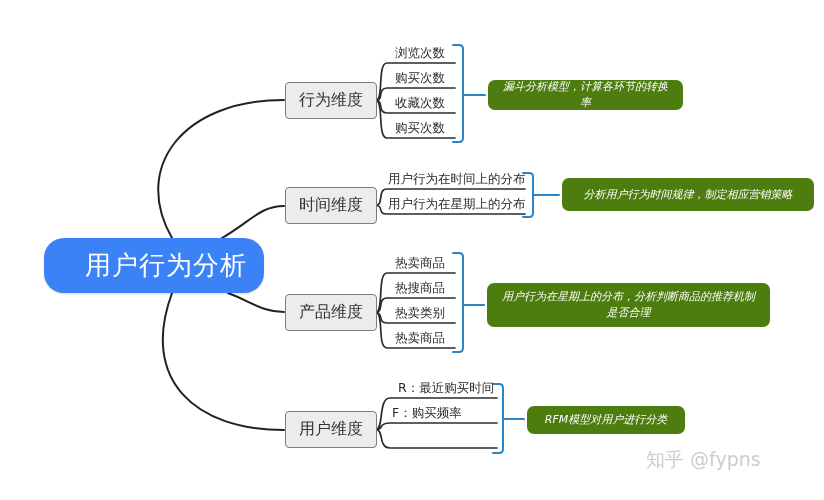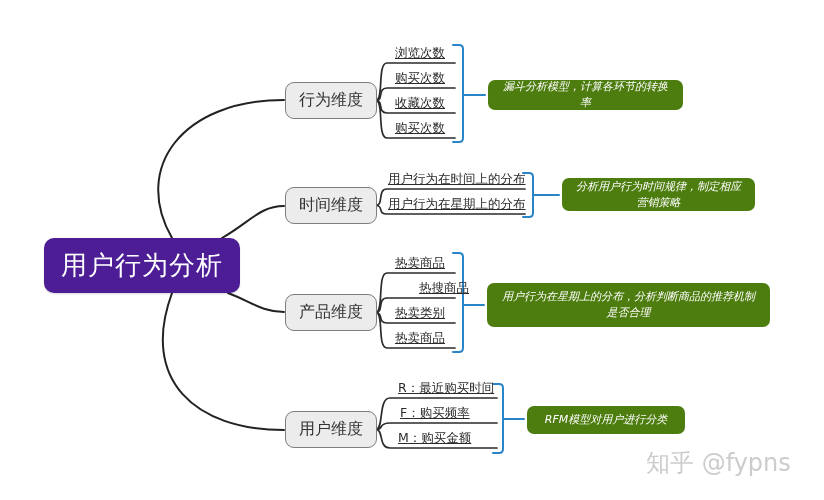--- a/index.html
+++ b/index.html
@@ -3,46 +3,46 @@
 <meta charset="utf-8">
 <style>
   html,body{margin:0;padding:0;background:#fff;}
   #canvas{
     position:relative;width:824px;height:500px;background:#ffffff;
     font-family:"DejaVu Sans","Liberation Sans",sans-serif;overflow:hidden;
   }
   #wires{position:absolute;left:0;top:0;}
   .root-topic{
     position:absolute;left:44px;top:238px;width:196px;height:55px;
-    background:#4c1d95;border-radius:10px;color:#ffffff;
+    background:#3b82f6;border-radius:20px;color:#ffffff;
     display:flex;align-items:center;justify-content:center;
     font-size:26px;letter-spacing:1px;cursor:pointer;
     box-shadow:0 1px 2px rgba(0,0,0,.15);
+    padding-left:24px;
   }
   .branch-topic{
     position:absolute;left:285px;width:92px;height:37px;
-    background:#ececec;border:1.6px solid #7d7d7d;border-radius:9px;
+    background:#ececec;border:1.6px solid #7d7d7d;border-radius:4px;
     color:#333;display:flex;align-items:center;justify-content:center;
     font-size:16px;box-sizing:border-box;cursor:pointer;
   }
   .leaf-topic{
     position:absolute;height:19px;line-height:19px;
     font-size:12.5px;color:#2b2b2b;text-align:center;cursor:pointer;
     white-space:nowrap;
-    text-decoration:underline;
   }
   .leaf-topic.left{text-align:left;padding-left:8px;box-sizing:border-box;}
   .note-callout{
     position:absolute;background:#4d7c0f;border-radius:7px;color:#ffffff;
     display:flex;align-items:center;justify-content:center;text-align:center;
     font-size:11px;font-style:italic;line-height:1.45;
     padding:2px 10px;box-sizing:border-box;cursor:pointer;
   }
   .watermark{
-    position:absolute;left:646px;top:447px;font-size:24px;color:#cccccc;
+    position:absolute;left:646px;top:447px;font-size:19px;color:#cccccc;
     text-shadow:1px 1px 0 #ffffff;white-space:nowrap;
   }
 </style>
 </head>
 <body>
 
 <div id="canvas">
 
   <svg id="wires" width="824" height="500" viewBox="0 0 824 500">
 
@@ -89,30 +89,29 @@
 
   <div class="leaf-topic" style="left:384px;top:43px;width:72px">浏览次数</div>
   <div class="leaf-topic" style="left:384px;top:68px;width:72px">购买次数</div>
   <div class="leaf-topic" style="left:384px;top:93px;width:72px">收藏次数</div>
   <div class="leaf-topic" style="left:384px;top:118px;width:72px">购买次数</div>
 
   <div class="leaf-topic" style="left:388px;top:169px;width:137px">用户行为在时间上的分布</div>
   <div class="leaf-topic" style="left:388px;top:194px;width:137px">用户行为在星期上的分布</div>
 
   <div class="leaf-topic" style="left:384px;top:253px;width:72px">热卖商品</div>
-  <div class="leaf-topic" style="left:408px;top:278px;width:72px">热搜商品</div>
+  <div class="leaf-topic" style="left:384px;top:278px;width:72px">热搜商品</div>
   <div class="leaf-topic" style="left:384px;top:303px;width:72px">热卖类别</div>
   <div class="leaf-topic" style="left:384px;top:328px;width:72px">热卖商品</div>
 
   <div class="leaf-topic left" style="left:390px;top:378px;width:107px">R：最近购买时间</div>
-  <div class="leaf-topic left" style="left:392px;top:403px;width:107px">F：购买频率</div>
-  <div class="leaf-topic left" style="left:390px;top:428px;width:107px">M：购买金额</div>
+  <div class="leaf-topic left" style="left:384px;top:403px;width:107px">F：购买频率</div>
 
   <div class="note-callout" style="left:488px;top:80px;width:195px;height:30px">漏斗分析模型，计算各环节的转换率</div>
-  <div class="note-callout" style="left:562px;top:178px;width:193px;height:33px">分析用户行为时间规律，制定相应营销策略</div>
+  <div class="note-callout" style="left:562px;top:178px;width:252px;height:33px">分析用户行为时间规律，制定相应营销策略</div>
   <div class="note-callout" style="left:487px;top:283px;width:283px;height:44px">用户行为在星期上的分布，分析判断商品的推荐机制是否合理</div>
   <div class="note-callout" style="left:527px;top:406px;width:158px;height:28px">RFM模型对用户进行分类</div>
 
   <div class="watermark">
     <span>知乎</span>
     <span>@fypns</span>
   </div>
 
 </div>
 

